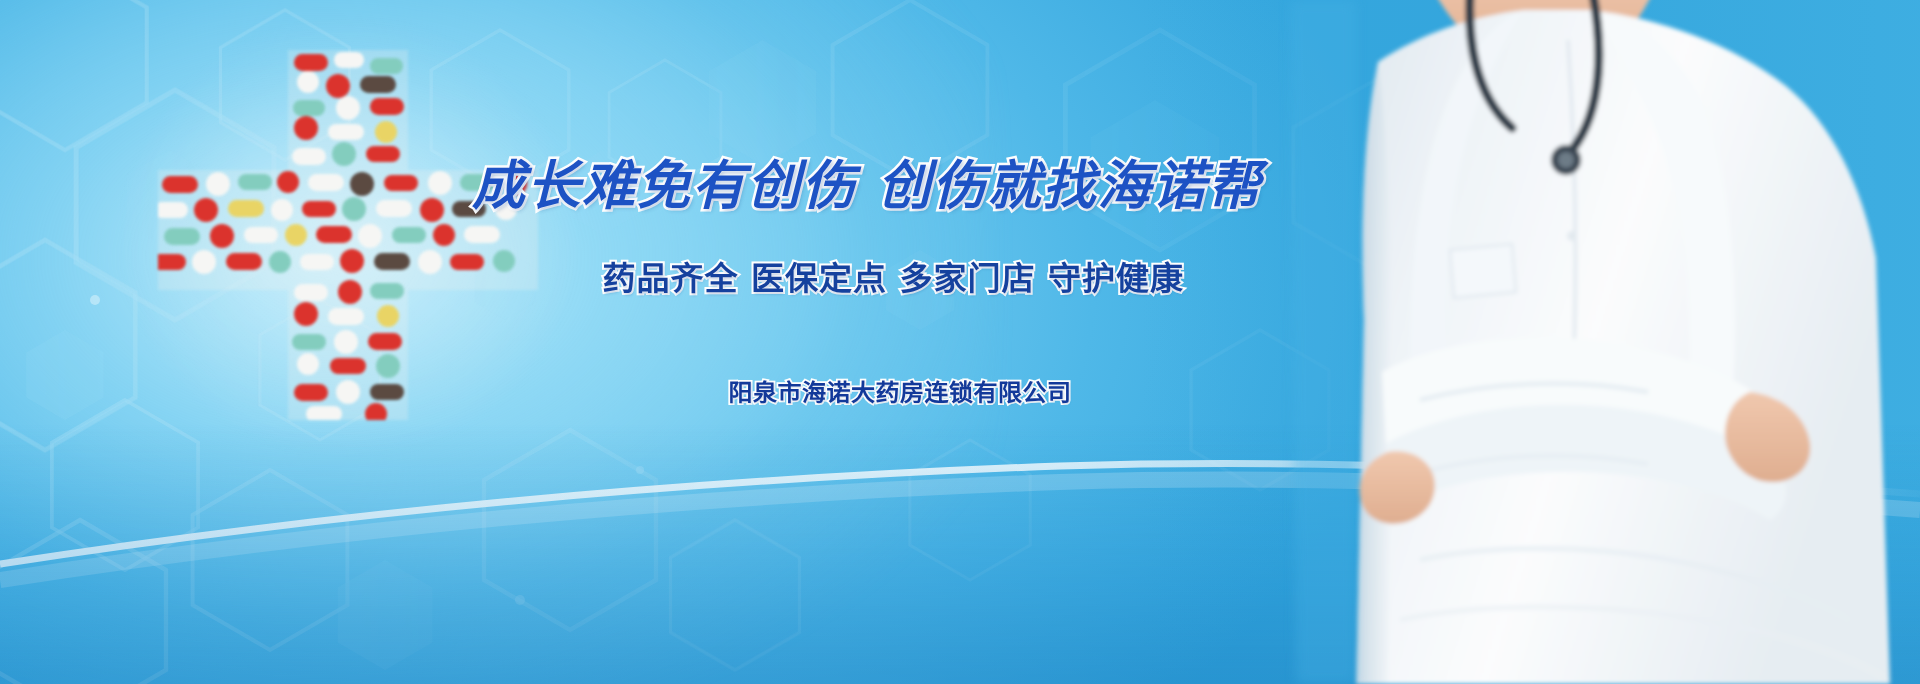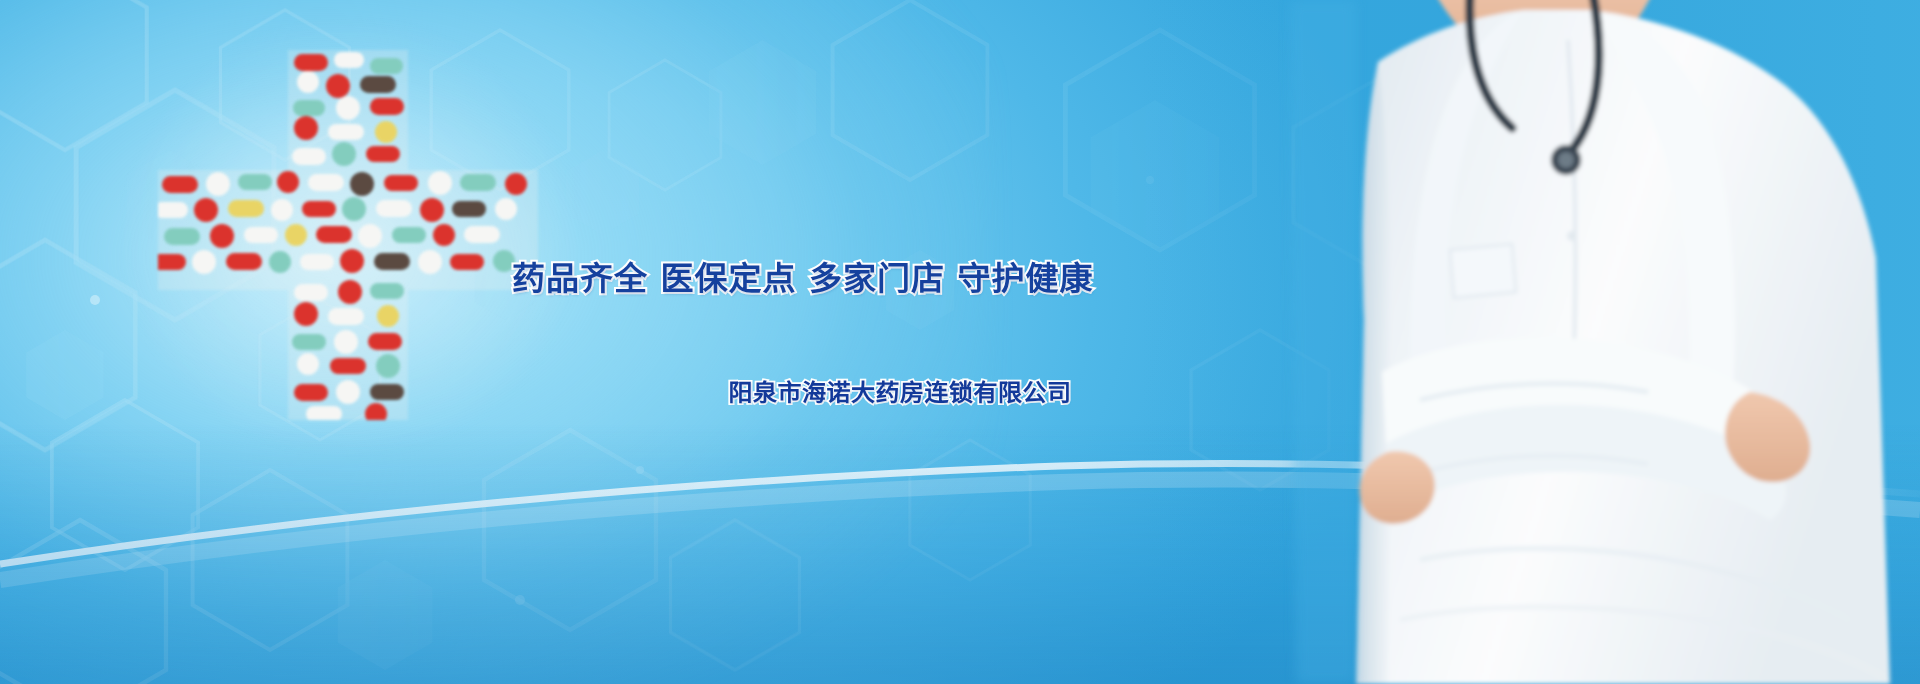--- a/index.html
+++ b/index.html
@@ -129,21 +129,21 @@
       0 0 2px #ffffff,
       2px 2px 4px rgba(20,70,140,0.30);
     white-space: nowrap;
     pointer-events: auto;
   }
   .subtitle {
     position: absolute;
     left: 512px;
     top: 252px;
     width: 672px;
-    text-align: left;
+    text-align: right;
     font-family: "DejaVu Sans", "Liberation Sans", sans-serif;
     font-size: 33px;
     font-weight: bold;
     letter-spacing: 1px;
     color: #15419e;
     -webkit-text-stroke: 4px #ffffff;
     paint-order: stroke fill;
     text-shadow: 0 0 2px #ffffff, 1px 2px 3px rgba(20,70,140,0.28);
     white-space: nowrap;
     pointer-events: auto;
@@ -464,17 +464,18 @@
 
         <path d="M300 560 C 360 546, 460 544, 540 558 C 610 570, 680 592, 730 620" stroke="#e6edf2" stroke-width="5" fill="none" opacity="0.8"></path>
         <path d="M280 620 C 350 604, 470 602, 570 618 C 650 630, 720 652, 762 676" stroke="#e9f0f4" stroke-width="5" fill="none" opacity="0.7"></path>
       </g>
 
       <path d="M236 684 L 236 0 L 170 0 L 176 684 Z" fill="#49b3e6" opacity="0.35" filter="url(#edgeBlur)"></path>
     </svg>
   </div>
 
   <div class="text-block">
+    <div class="headline">成长难免有创伤  创伤就找海诺帮</div>
     <div class="subtitle">药品齐全  医保定点  多家门店  守护健康</div>
     <div class="company">阳泉市海诺大药房连锁有限公司</div>
   </div>
 
 </div>
 
 </body></html>

